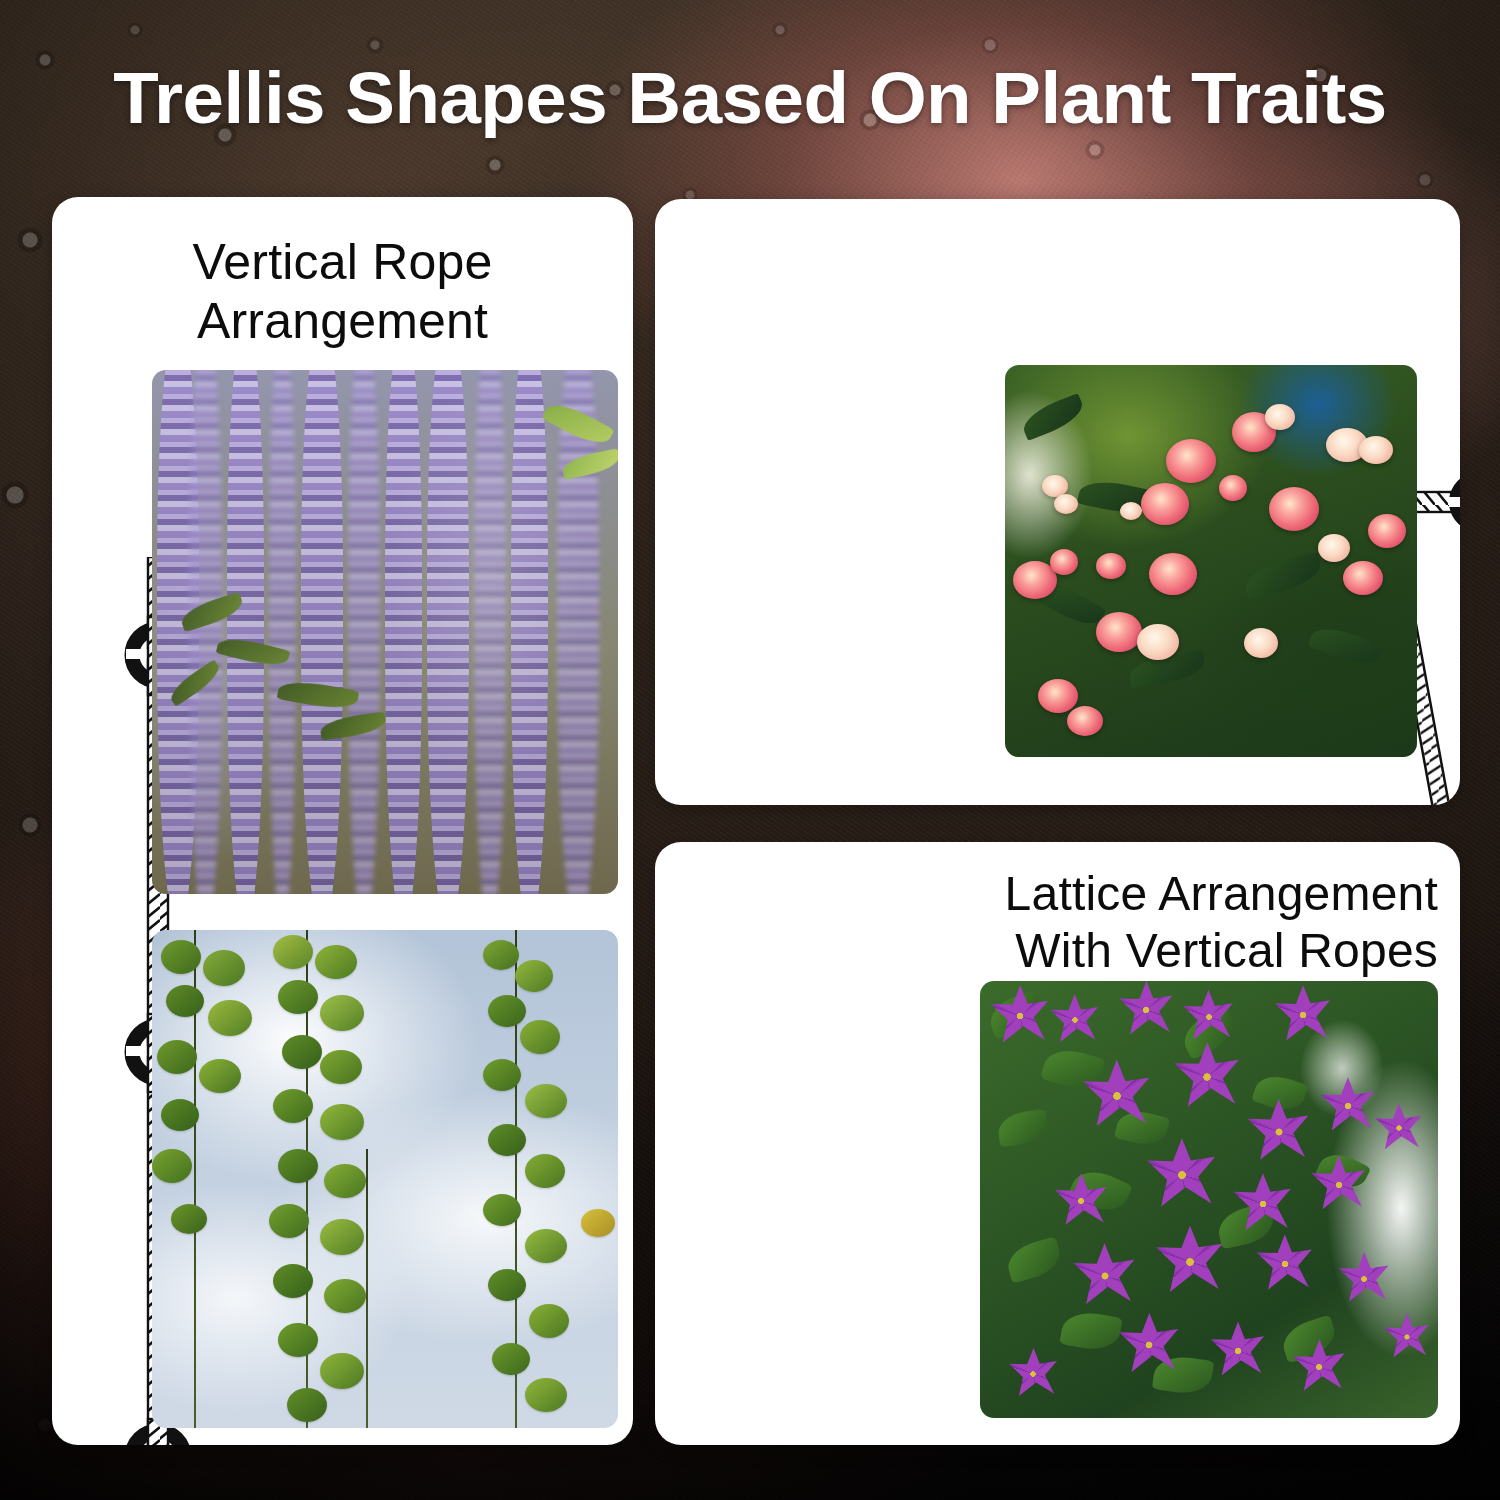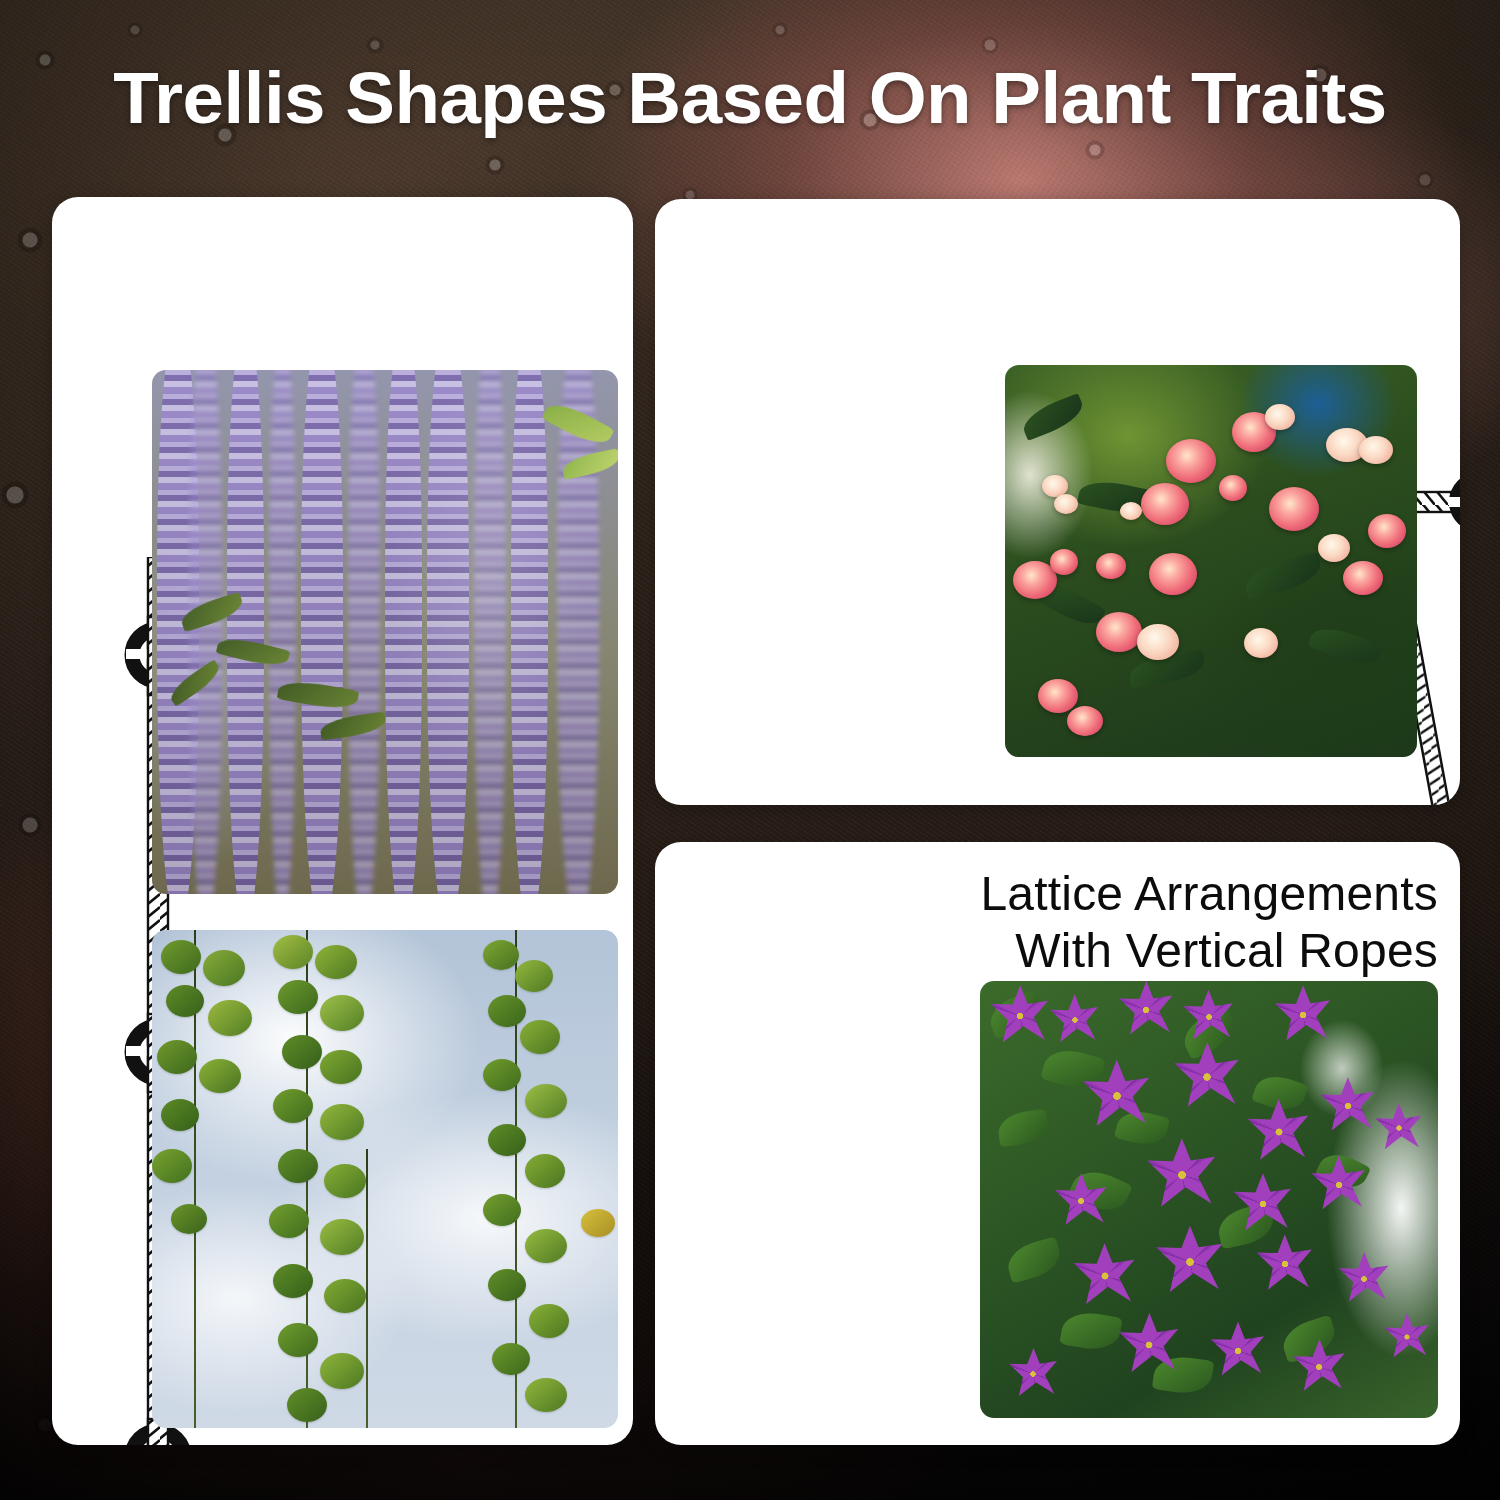--- a/index.html
+++ b/index.html
@@ -224,20 +224,22 @@
   <div class="bg-base"></div>
   <div class="bg-drops"></div>
   <div class="bg-noise"></div>
   <div class="bg-vignette"></div>
 </div>
 
 <div id="title">Trellis Shapes Based On Plant Traits</div>
 
 <div class="card" id="card-left">
 
+  <div class="card-title" id="title-left">Vertical Rope
+Arrangement</div>
 
   <svg class="rope-svg" id="rope-left" viewBox="0 0 80 1062">
     <defs>
       <pattern id="twistV" x="0" y="0" width="14" height="13" patternUnits="userSpaceOnUse">
         <path d="M-3,13 L14,-1" stroke="#111" stroke-width="2.6" fill="none"></path>
         <path d="M-3,26 L14,12" stroke="#111" stroke-width="2.6" fill="none"></path>
       </pattern>
     </defs>
 
     <rect x="30" y="0" width="20" height="1062" fill="#fff" stroke="#111" stroke-width="2.4"></rect>
@@ -440,21 +442,21 @@
     <div class="rose" style="left:8%;  top:80%; width:40px;height:34px;"></div>
     <div class="rose" style="left:15%; top:87%; width:36px;height:30px;"></div>
     <div class="rose pale" style="left:9%;  top:28%; width:26px;height:22px;"></div>
     <div class="rose pale" style="left:12%; top:33%; width:24px;height:20px;"></div>
     <div class="rose pale" style="left:28%; top:35%; width:22px;height:18px;"></div>
   </div>
 </div>
 
 <div class="card" id="card-br">
 
-  <div class="card-title" id="title-br">Lattice Arrangements
+  <div class="card-title" id="title-br">Lattice Arrangement
 With Vertical Ropes</div>
 
   <div class="photo" id="photo-clematis">
     <div class="clem-bg"></div>
     <div class="cleaf" style="left:2%;  top:4%;  width:52px;height:34px;transform:rotate(-20deg);"></div>
     <div class="cleaf" style="left:14%; top:16%; width:58px;height:36px;transform:rotate(16deg);"></div>
     <div class="cleaf" style="left:4%;  top:30%; width:50px;height:32px;transform:rotate(-8deg);"></div>
     <div class="cleaf" style="left:20%; top:44%; width:56px;height:36px;transform:rotate(24deg);"></div>
     <div class="cleaf" style="left:6%;  top:60%; width:54px;height:34px;transform:rotate(-16deg);"></div>
     <div class="cleaf" style="left:18%; top:76%; width:58px;height:36px;transform:rotate(10deg);"></div>

